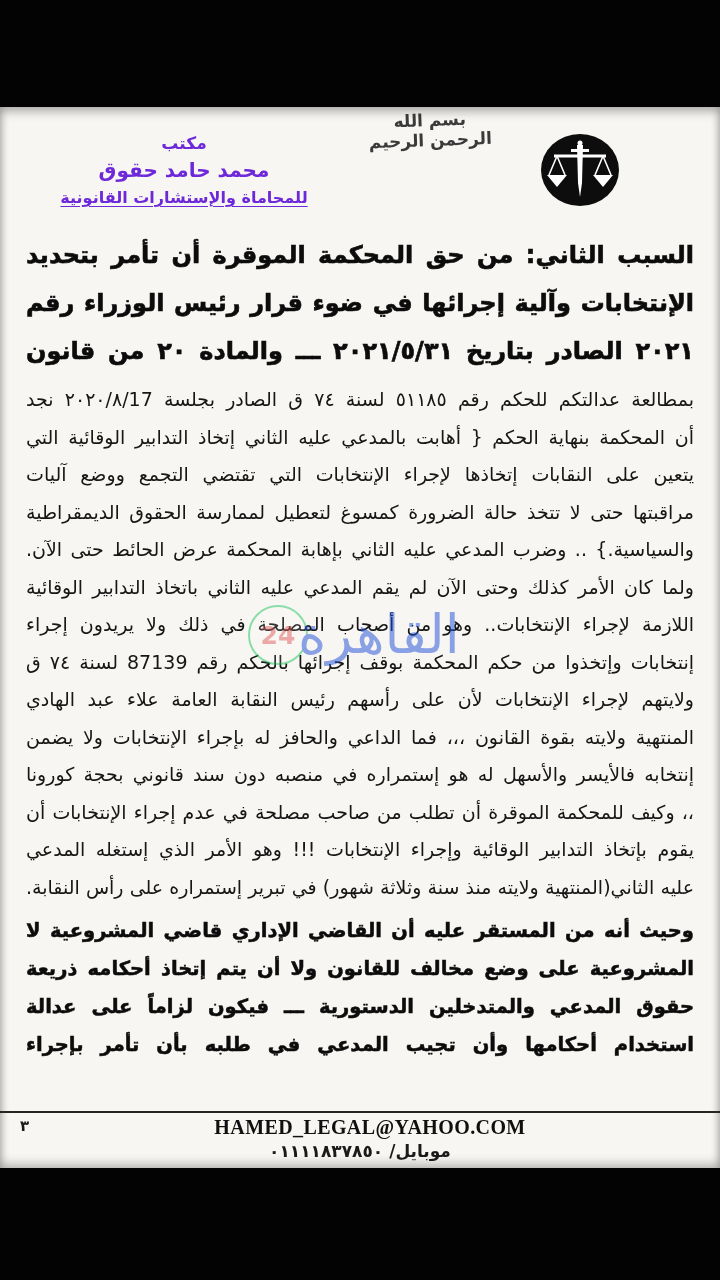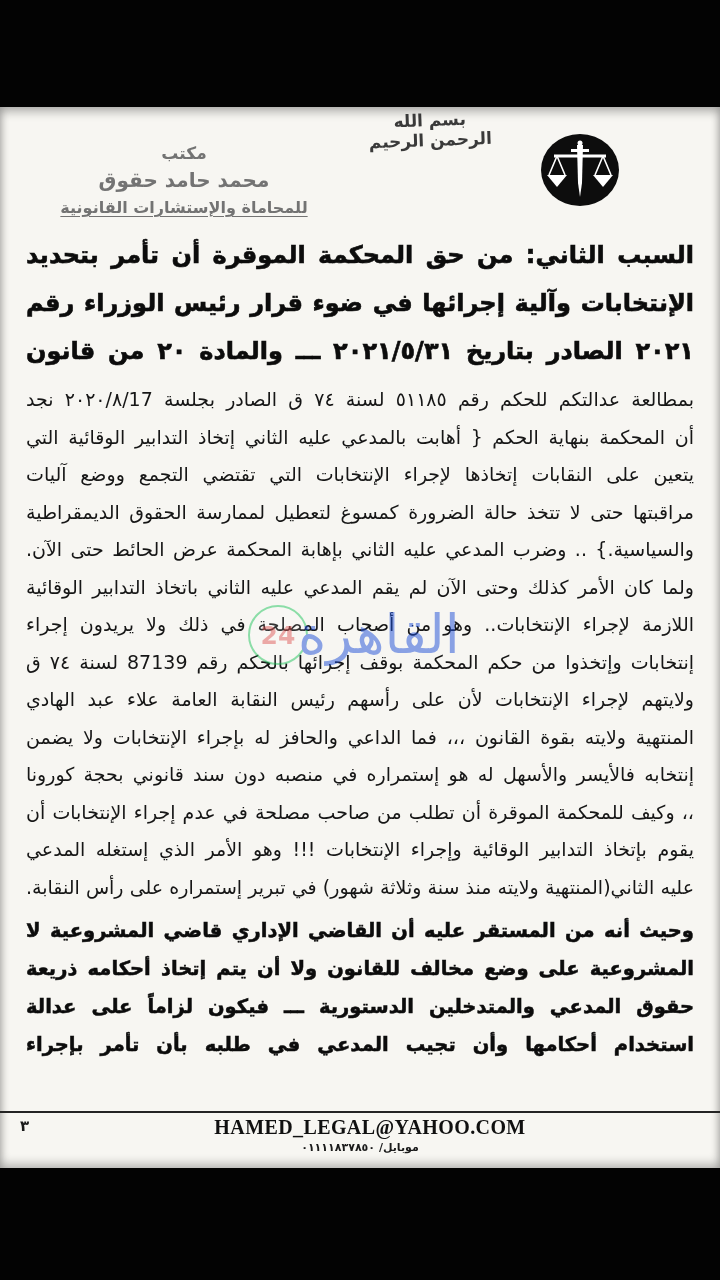--- a/index.html
+++ b/index.html
@@ -17,22 +17,22 @@
   .doc {
     position:absolute; top:107px; left:0; width:720px; height:1061px;
     background:#f7f6f2;
     box-shadow: inset 0 5px 10px rgba(0,0,0,.28), inset 0 -5px 10px rgba(0,0,0,.22);
     color:#141414;
   }
 
   
   .hdr { position:relative; height:120px; }
   .office {
-    position:absolute; top:36px; left:44px; width:280px;
-    text-align:center; direction:rtl; font-weight:bold; color:#737373;
+    position:absolute; top:26px; left:44px; width:280px;
+    text-align:center; direction:rtl; font-weight:bold; color:#6d28d9;
   }
   .office .l1 { font-size:17px; }
   .office .l2 { font-size:20px; margin-top:5px; }
   .office .l3 { font-size:16px; margin-top:6px; text-decoration:underline; text-underline-offset:3px; }
   .bismillah {
     position:absolute; top:3px; left:366px; width:128px;
     direction:rtl; text-align:center;
     font-size:17px; font-weight:700; color:#3a3a3a; line-height:1.2;
     transform:rotate(-2deg);
   }
@@ -73,21 +73,21 @@
   
   .rule { position:absolute; left:0; width:720px; top:1004px; border-top:2px solid #242424; }
   .pagenum { position:absolute; left:20px; top:1010px; font-size:15px; font-weight:700; color:#1a1a1a; }
   .email {
     position:absolute; left:0; width:100%; top:1009px; text-align:center;
     font-family:"Liberation Serif", serif; font-weight:700; font-size:20px;
     letter-spacing:.4px; color:#101010;padding-left:10px;
   }
   .phone {
     position:absolute; left:0; width:100%; top:1034px; text-align:center;
-    direction:rtl; font-size:11px; font-weight:700; color:#1a1a1a;
+    direction:rtl; font-size:17px; font-weight:700; color:#1a1a1a;
   }
 </style>
 </head>
 <body>
 
 <div class="stage">
 
   <div class="bar top"></div>
 
   <div class="doc">

